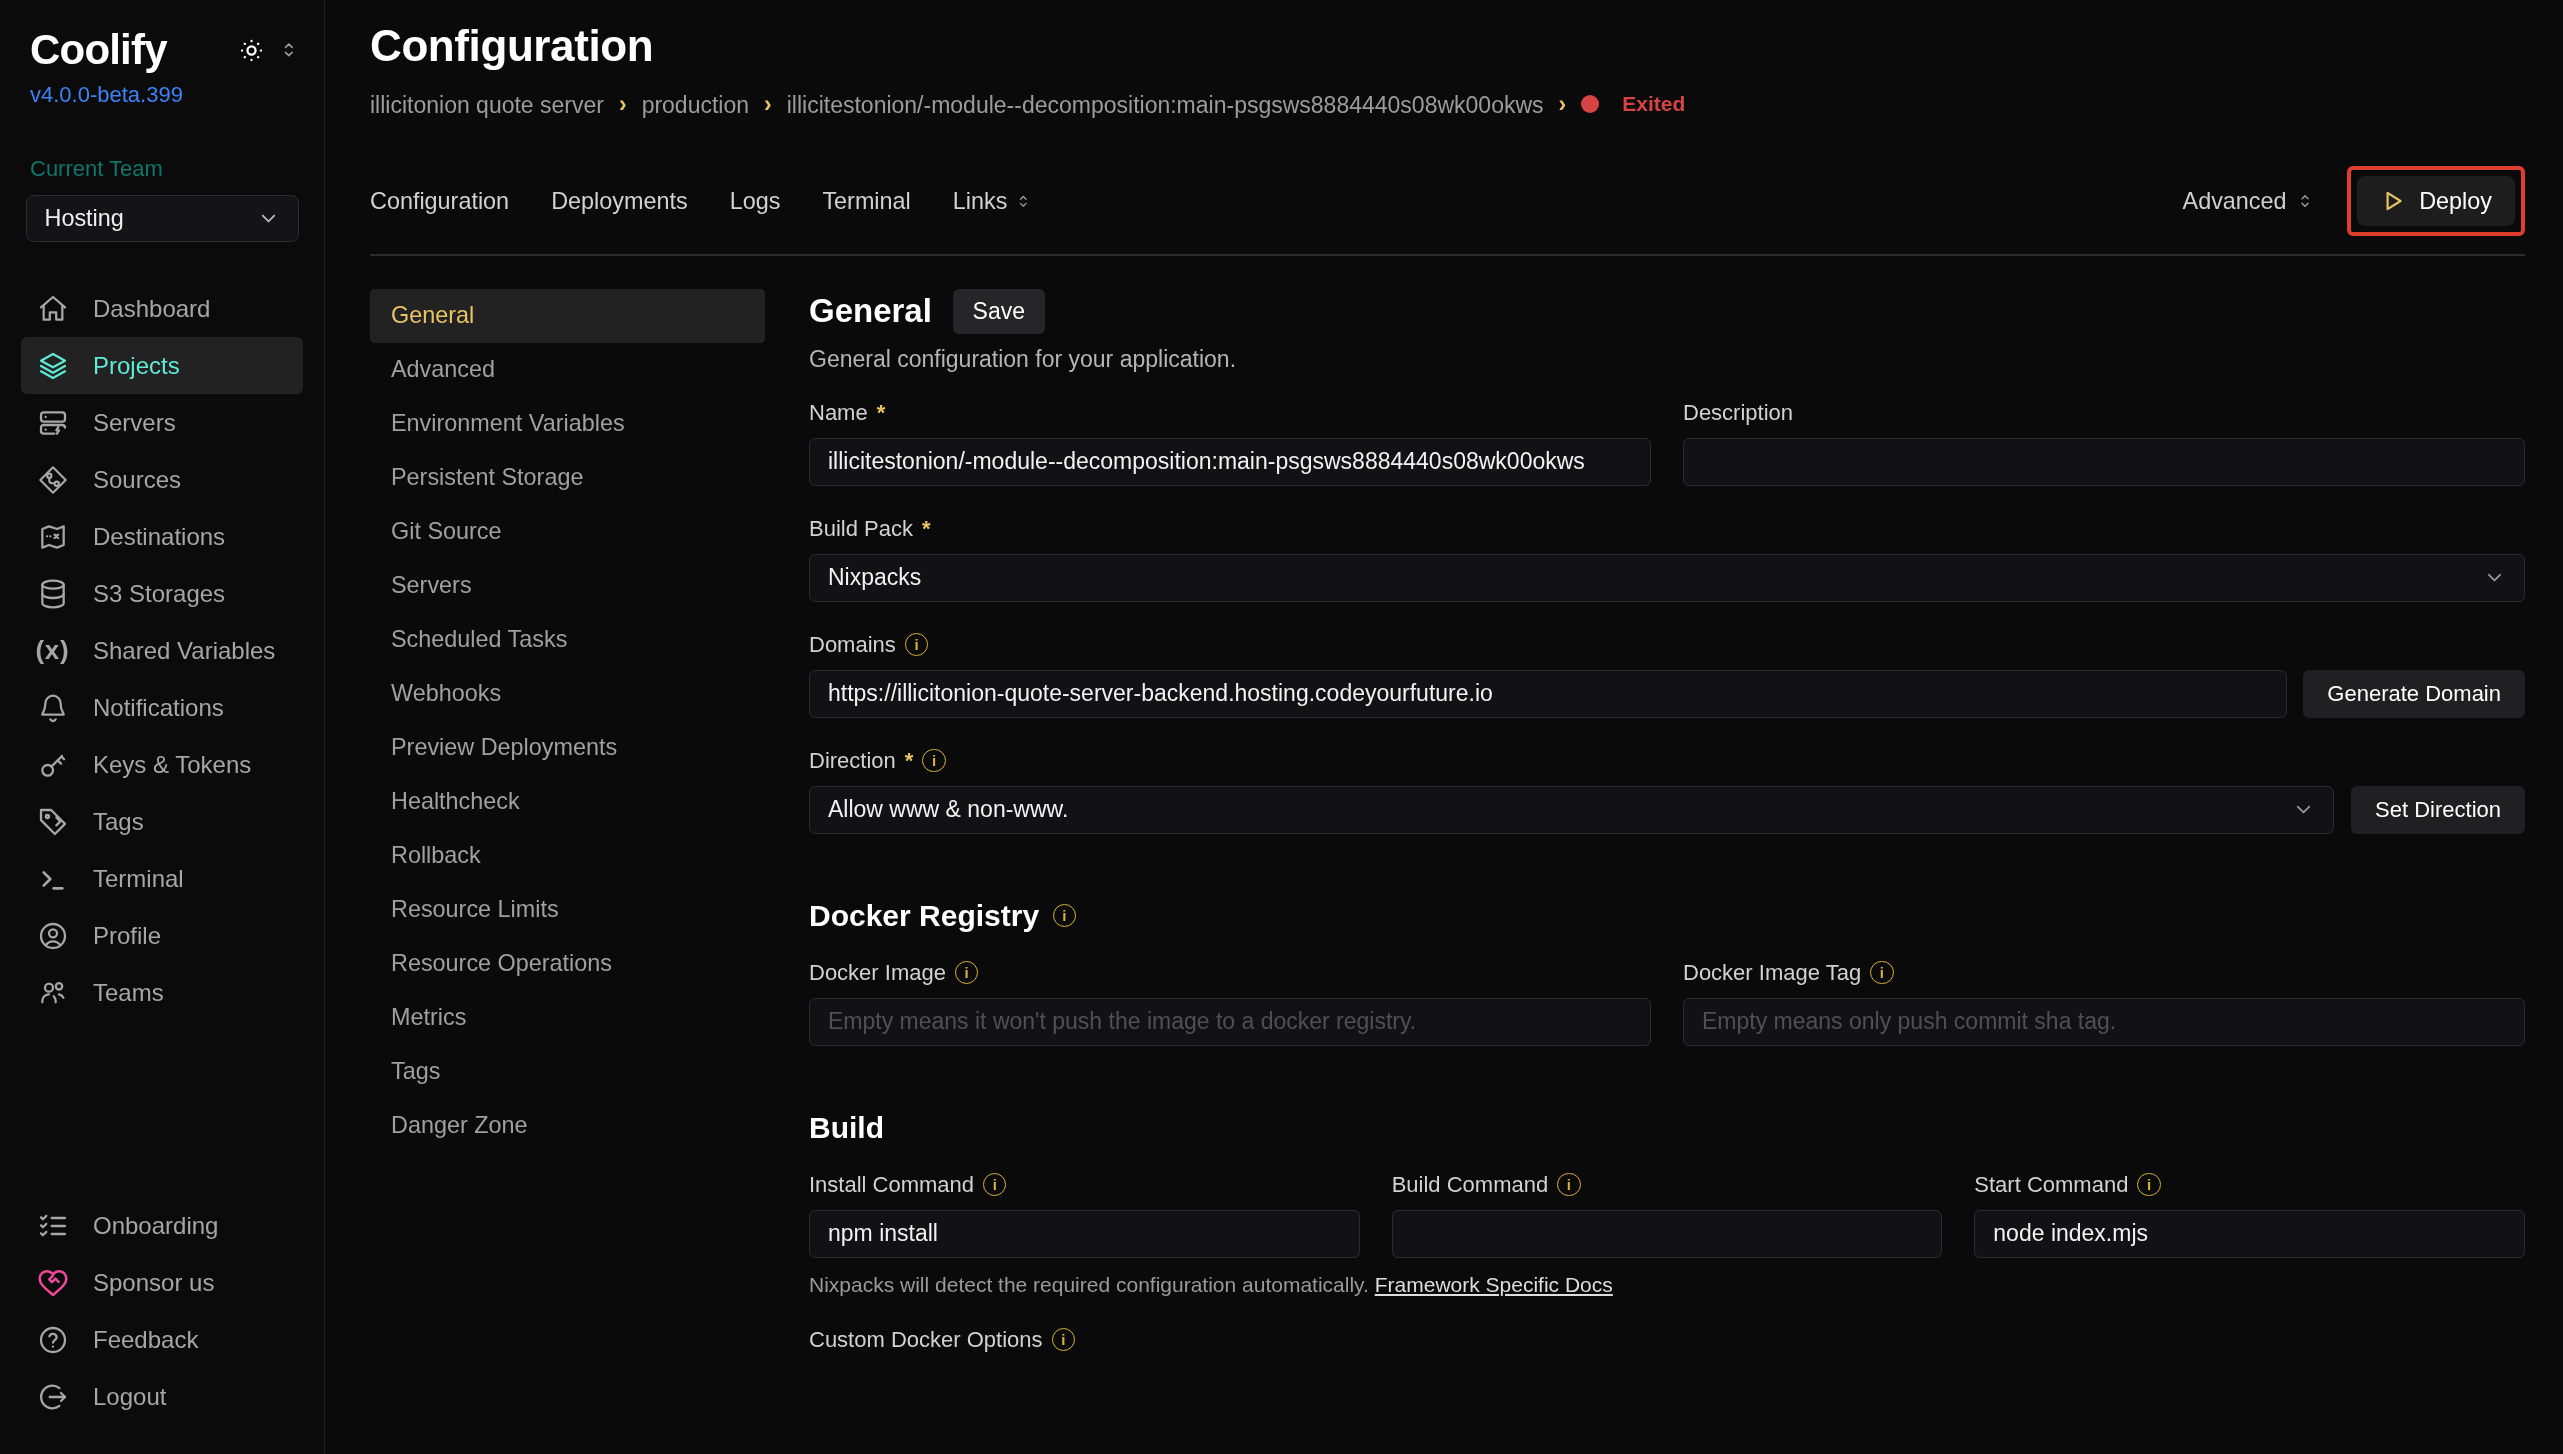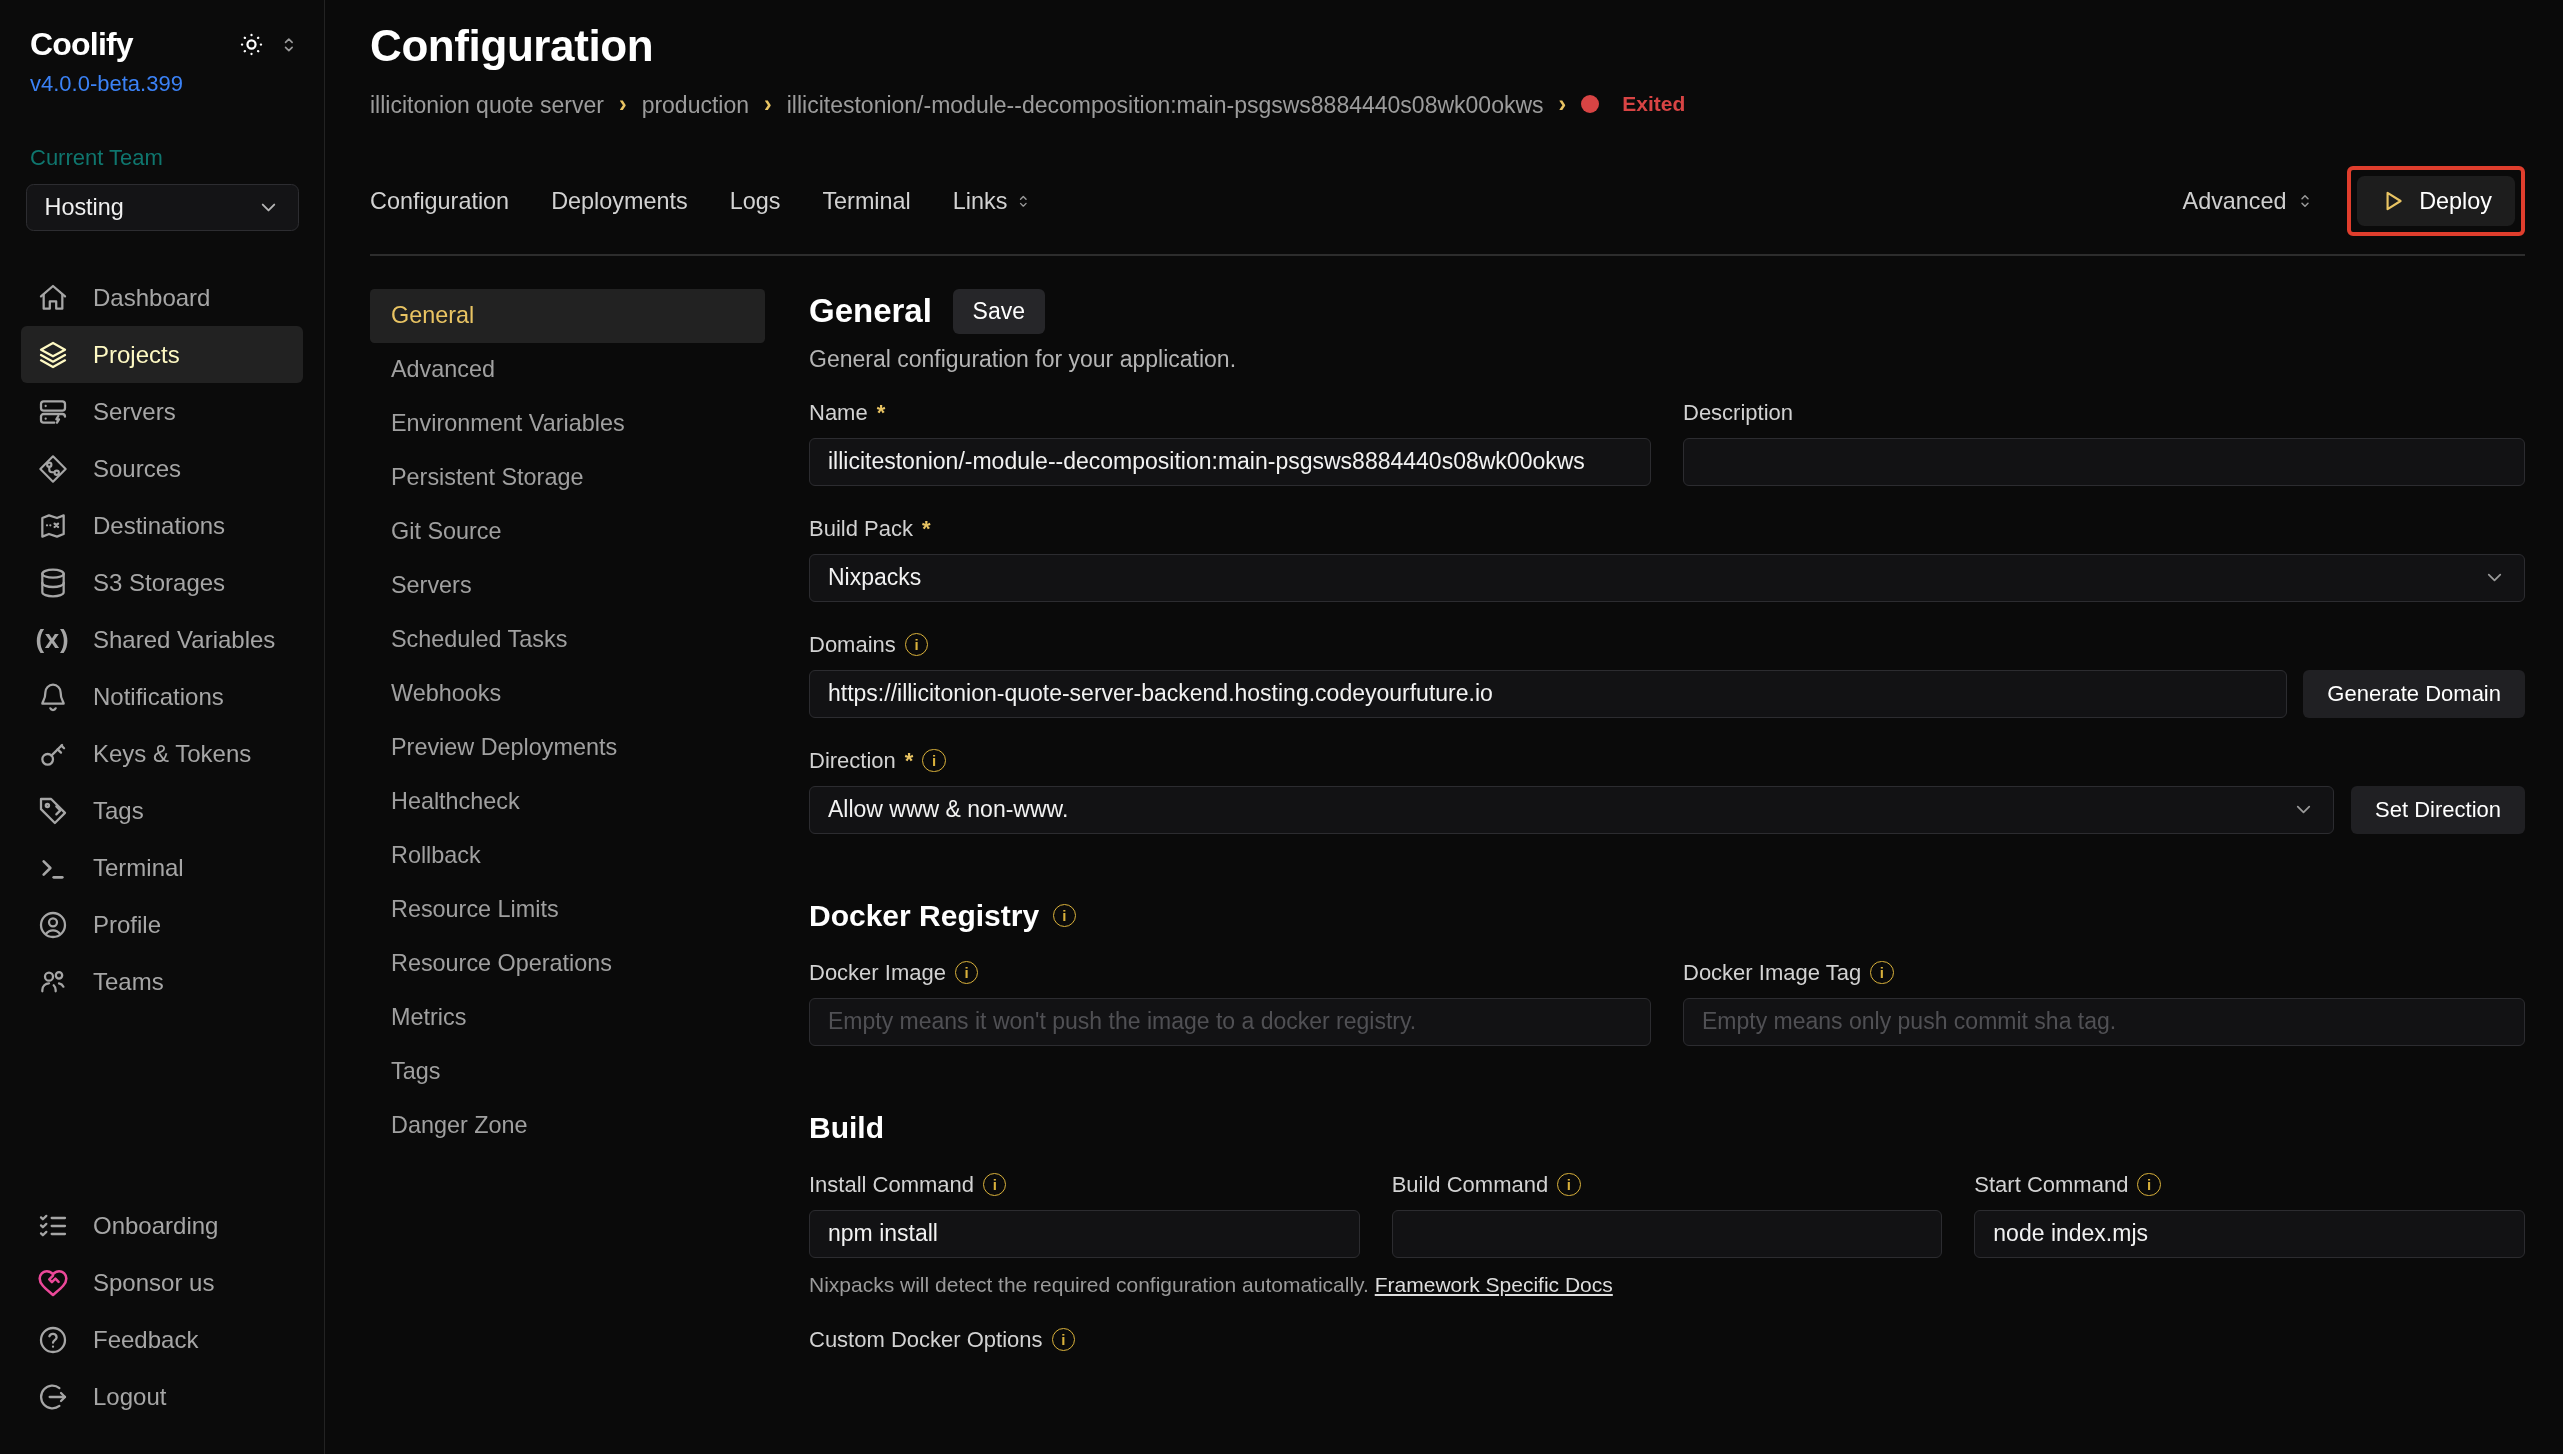--- a/index.html
+++ b/index.html
@@ -12,42 +12,42 @@
   svg { display:block; }
 
   
   .sidebar {
     width:325px; flex:none; height:100%;
     background:#0b0b0b; border-right:0.8px solid #232323;
     padding:26px 21px 30px 21px;
     display:flex; flex-direction:column;
   }
   .logo-row { display:flex; align-items:center; justify-content:space-between; padding:0 4.5px 0 9px; }
-  .logo { font-size:32px; font-weight:800; letter-spacing:-0.8px; }
+  .logo { font-size:42px; font-weight:800; letter-spacing:-0.8px; }
   .theme-controls { display:flex; align-items:center; gap:13.6px; }
   .icon-btn { background:none; border:none; color:#ffffff; cursor:pointer; padding:0; }
   .updown { color:#9a9a9a; }
   .version { font-size:22px; color:#3b82f6; margin:7.6px 0 0 9px; }
   .team-label { margin:48px 0 0 9px; font-size:22px; color:#0f766e; }
   .team-select {
     margin:13.6px 4.5px 0 4.5px; height:47px; background:#141416;
     border:0.8px solid #2d2d31; border-radius:7.6px;
     display:flex; align-items:center; padding:0 18px; gap:9px;
     font-size:23.4px; color:#f0f0f0; cursor:pointer;
   }
   .team-select .chev { margin-left:auto; color:#b5b5b5; }
   .nav { margin-top:38px; display:flex; flex-direction:column;text-align:center; }
   .nav.footer { margin-top:auto; }
   .nav-item {
     height:57px; display:flex; align-items:center; gap:24px;
     padding:0 15px; border-radius:6px; color:#a6a6a6; font-size:24px; cursor:pointer;
     white-space:nowrap;
   }
   .nav-item .icon { width:33px; height:33px; flex:none; display:flex; align-items:center; justify-content:center; }
-  .nav-item.active { background:#222222; color:#fef9c3; }
+  .nav-item.active { background:#222222; color:#5eead4; }
   .nav-item .paren-x { font-size:26px; font-weight:700; letter-spacing:0.8px; }
   .sponsor-icon { color:#ec4899; }
 
   
   .main { flex:1; min-width:0; padding:0 38px 0 45px; display:flex; flex-direction:column; }
   .page-title { margin-top:21px; font-size:44px; font-weight:800; letter-spacing:-0.4px; }
   .breadcrumb { margin-top:21px; display:flex; align-items:flex-start; gap:15px; font-size:23px; color:#9c9c9c; }
   .crumb-sep { color:#e9c463; font-size:23px; font-weight:700; transform:translateY(-1.5px); }
   .status { display:flex; align-items:center; gap:23px; }
   .status-dot { width:18px; height:18px; border-radius:50%; background:#d84444; }

